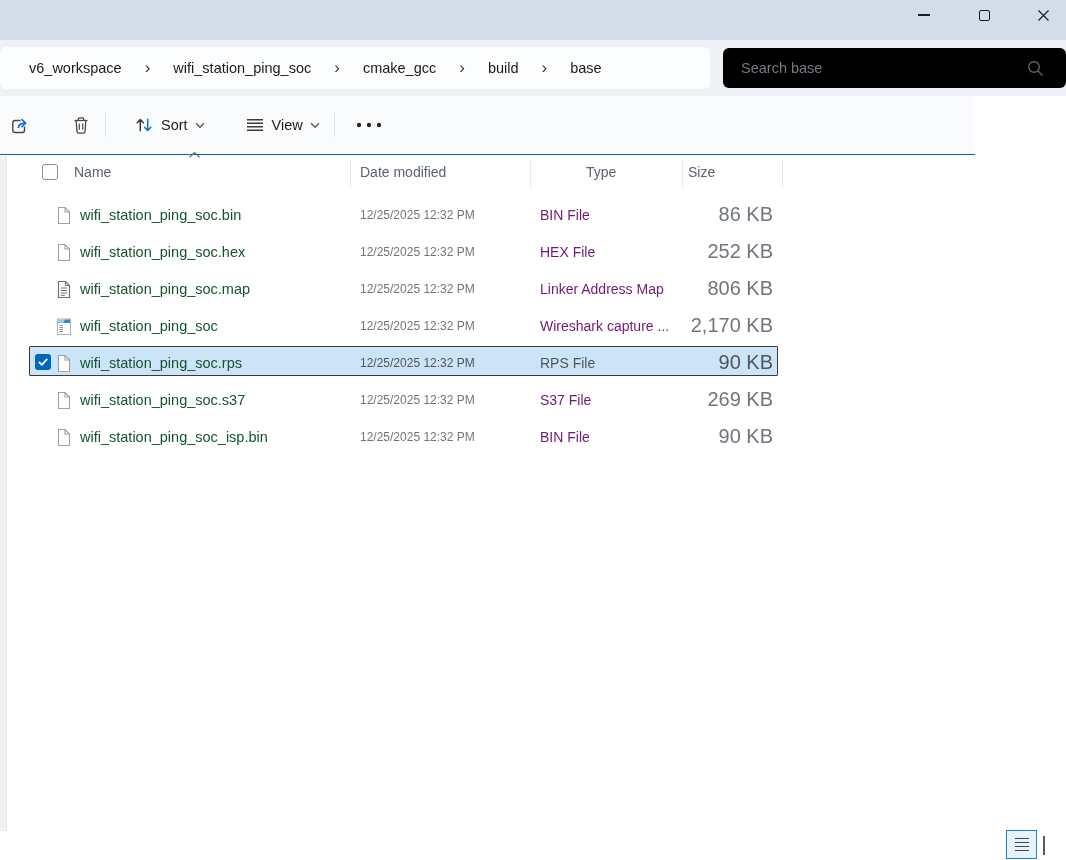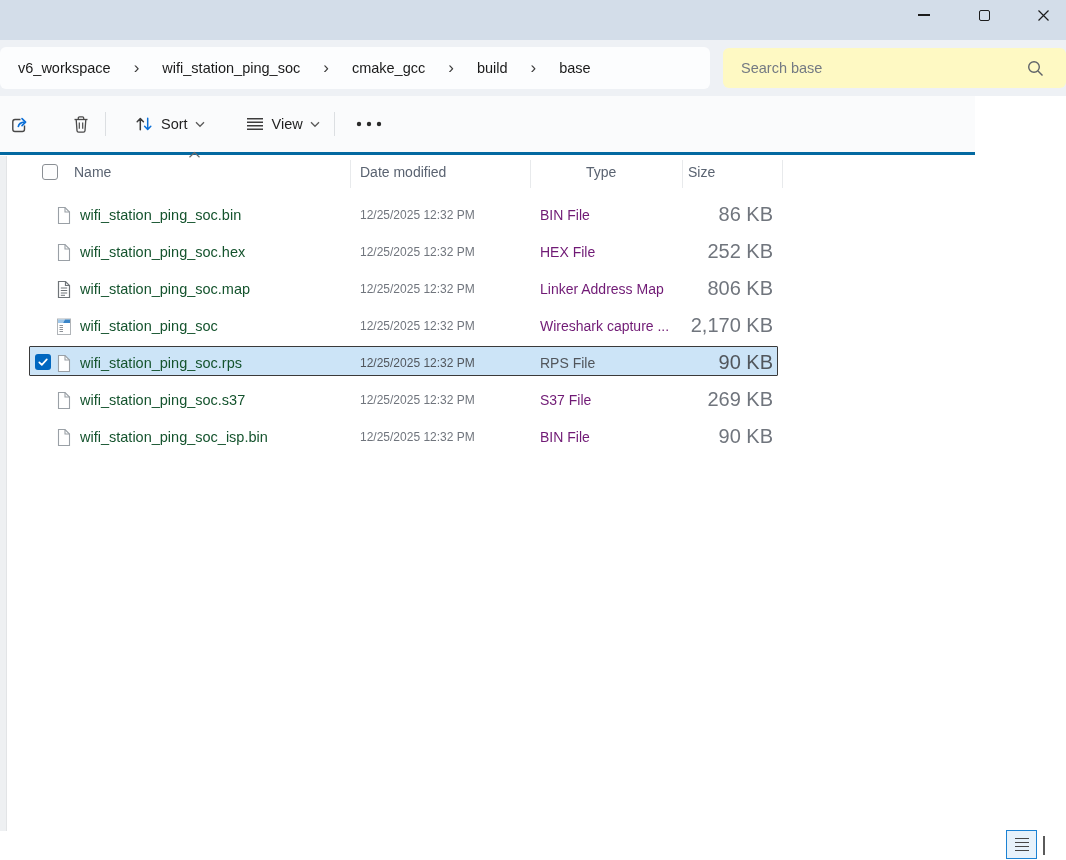--- a/index.html
+++ b/index.html
@@ -15,29 +15,29 @@
   .titlebar { position:absolute; top:0; left:0; width:1066px; height:40px; background:#d3dde9; }
   .win-btn { position:absolute; top:0; width:46px; height:30px; display:flex; align-items:center; justify-content:center; cursor:default; }
   .win-btn.min { left:901px; }
   .win-btn.max { left:961px; }
   .win-btn.close { left:1020px; }
   .min-glyph { width:12px; height:1.6px; background:#1c1c1c; }
   .max-glyph { width:11px; height:11px; border:1.3px solid #1c1c1c; border-radius:2px; }
 
   
   .addressbar { position:absolute; top:40px; left:0; width:1066px; height:56px; background:#eef1f5; }
-  .breadcrumb-box { position:absolute; top:7px; left:0; width:710px; height:42px; background:#fcfdfe; border-radius:6px; display:flex; align-items:center; padding-left:8px; }
+  .breadcrumb-box { position:absolute; top:7px; left:0; width:710px; height:42px; background:#fcfdfe; border-radius:6px; display:flex; align-items:center; padding-left:19px; }
   .crumb { font-size:14.5px; color:#1b1b1b; padding:5px 10px; border-radius:4px; white-space:nowrap; }
   .crumb-sep { font-size:17px; color:#3d3d3d; padding:0 13px; line-height:1; transform:translateY(-1px); }
-  .search-box { position:absolute; top:8px; left:723px; width:343px; height:40px; background:#fef9c3; border-radius:6px; display:flex; align-items:center; padding-left:18px; }
+  .search-box { position:absolute; top:8px; left:723px; width:343px; height:40px; background:#000000; border-radius:6px; display:flex; align-items:center; padding-left:18px; }
   .search-placeholder { font-size:14.5px; color:#747a83; }
   .search-glyph { position:absolute; right:22px; top:12px; }
 
   
-  .toolbar { position:absolute; top:96px; left:0; width:975px; height:59px; background:#fafbfc; border-bottom:3px solid #0369a1; display:flex; align-items:center; }
+  .toolbar { position:absolute; top:96px; left:0; width:975px; height:59px; background:#fafbfc; border-bottom:1px solid #0369a1; display:flex; align-items:center; }
   .tb-btn { display:flex; align-items:center; gap:7px; height:36px; padding:0 8px; border-radius:4px; cursor:default; }
   .tb-btn .lbl { font-size:14.5px; color:#1f1f1f; }
   .tb-sep { width:1px; height:24px; background:#dcdfe2; margin:0 6px; }
   .pos-share { margin-left:2px; }
   .pos-trash { margin-left:24px; }
   .pos-sort  { margin-left:14px; }
   .pos-view  { margin-left:24px; }
   .pos-more  { margin-left:6px; }
 
   

